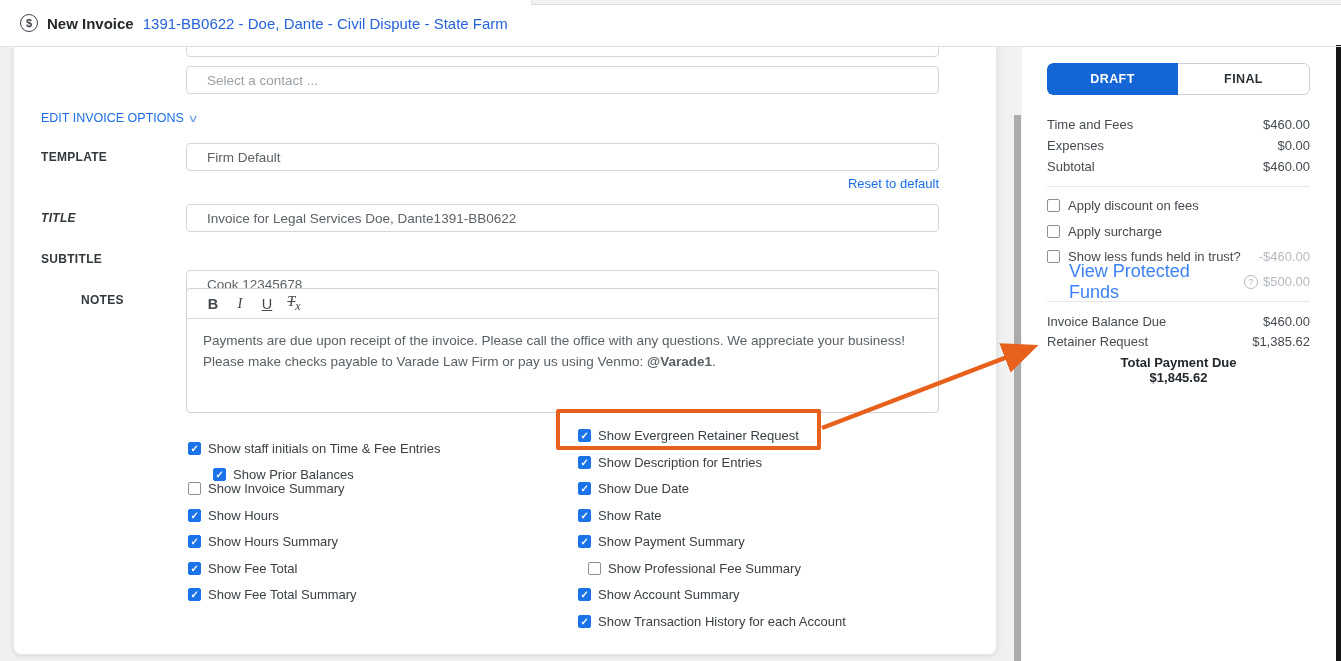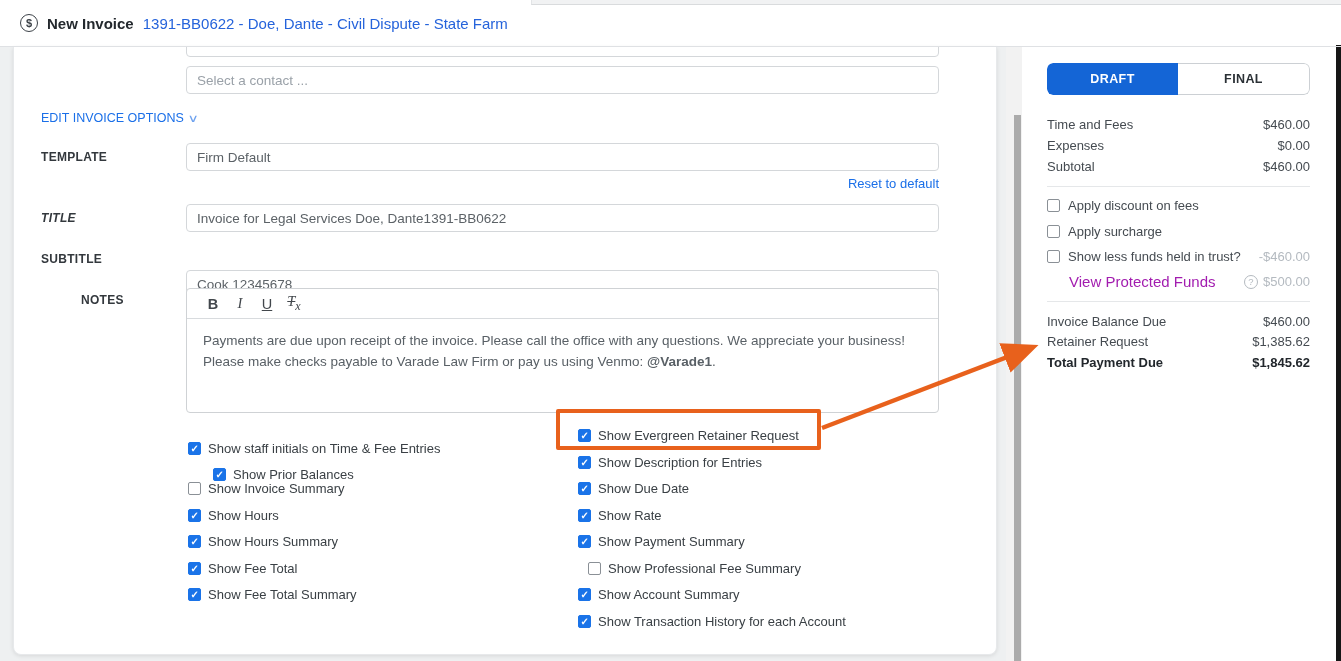--- a/index.html
+++ b/index.html
@@ -15,21 +15,21 @@
   .header2{left:531px;top:5px;width:810px;height:41px;background:#fff;}
   .header-border{left:0;top:46px;width:1341px;height:1px;background:#dfe1e4;z-index:2;}
   .hrow{left:20px;top:0;height:46px;display:flex;align-items:center;gap:9px;z-index:3;}
   .dollar-circle{width:18px;height:18px;border:1.6px solid #3c4248;border-radius:50%;display:flex;align-items:center;justify-content:center;font-size:11px;font-weight:bold;color:#3c4248;box-sizing:border-box;}
   .htitle{font-size:15px;font-weight:bold;color:#24292e;}
   .hsub{font-size:15px;color:#2563db;}
 
   
   .card{left:13px;top:47px;width:984px;height:608px;background:#fff;border:1px solid #e7e9eb;border-top:none;border-radius:0 0 8px 8px;box-shadow:0 1px 4px rgba(0,0,0,.10);box-sizing:border-box;overflow:hidden;z-index:1;}
 
-  .inp{position:absolute;left:172px;width:753px;height:28px;border:1px solid #d4d7da;border-radius:4px;box-sizing:border-box;font-family:"Liberation Sans",sans-serif;font-size:13.5px;color:#5c6267;padding:0 10px;background:#fff;outline:none;}
+  .inp{position:absolute;left:172px;width:753px;height:28px;border:1px solid #d4d7da;border-radius:4px;box-sizing:border-box;font-family:"Liberation Sans",sans-serif;font-size:13.5px;color:#5c6267;padding:0 20px;background:#fff;outline:none;}
   .inp::placeholder{color:#9aa1a8;}
   .flabel{position:absolute;left:27px;font-size:12px;font-weight:bold;color:#33383d;letter-spacing:.3px;}
   .blue-link{color:#1a6fe8;text-decoration:none;cursor:pointer;}
 
   .edit-opts{position:absolute;left:27px;top:64px;font-size:12.5px;display:flex;align-items:center;gap:5px;}
   .chev{font-size:11px;color:#6ea2ef;transform:scaleX(1.4);display:inline-block;}
 
   .reset-row{position:absolute;left:172px;top:129px;width:753px;text-align:right;font-size:13px;}
 
   .notes-box{position:absolute;left:172px;top:241px;width:753px;height:125px;border:1px solid #cfd2d5;border-radius:4px;box-sizing:border-box;background:#fff;}
@@ -57,25 +57,25 @@
   .scroll-thumb{left:1014px;top:115px;width:7px;height:546px;background:#ababab;}
 
   
   .sidebar{left:1022px;top:47px;width:344px;height:614px;background:#fff;}
   .seg{position:absolute;left:25px;top:16px;width:263px;height:32px;display:flex;border-radius:6px;overflow:hidden;}
   .seg-draft{flex:1;background:#1465d6;color:#fff;font-size:12.5px;font-weight:bold;letter-spacing:.4px;display:flex;align-items:center;justify-content:center;border-radius:6px 0 0 6px;cursor:pointer;}
   .seg-final{flex:1;background:#fff;color:#2b3136;font-size:12.5px;font-weight:bold;letter-spacing:.4px;display:flex;align-items:center;justify-content:center;border:1px solid #ccd0d4;border-left:none;border-radius:0 6px 6px 0;box-sizing:border-box;cursor:pointer;}
   .srow{position:absolute;left:25px;width:263px;display:flex;justify-content:space-between;align-items:center;font-size:13px;color:#454b51;height:15px;}
   .srow .val{color:#454b51;}
   .srow .val.gray{color:#b4bac0;}
-  .srow.bold{font-weight:bold;color:#22272c;}
+  .srow.bold{font-weight:bold;color:#22272c;flex-direction:column;}
   .srow.bold .val{font-weight:bold;color:#22272c;}
   .sdivider{position:absolute;left:25px;width:263px;height:1px;background:#e5e7e9;}
   .opt-label{display:flex;align-items:center;gap:8px;}
-  .pf-link{font-size:15px;color:#a21caf;cursor:pointer;}
+  .pf-link{font-size:18px;color:#3b82f6;cursor:pointer;}
   .qmark{width:14px;height:14px;border:1px solid #b4bac0;border-radius:50%;color:#b4bac0;font-size:9.5px;display:inline-flex;align-items:center;justify-content:center;margin-right:5px;box-sizing:border-box;}
   .pf-right{display:flex;align-items:center;color:#b4bac0;}
 
   .dark-strip{left:1336px;top:45px;width:5px;height:616px;background:#161616;}
 </style>
 </head>
 <body>
 
 <div class="screen">
 

